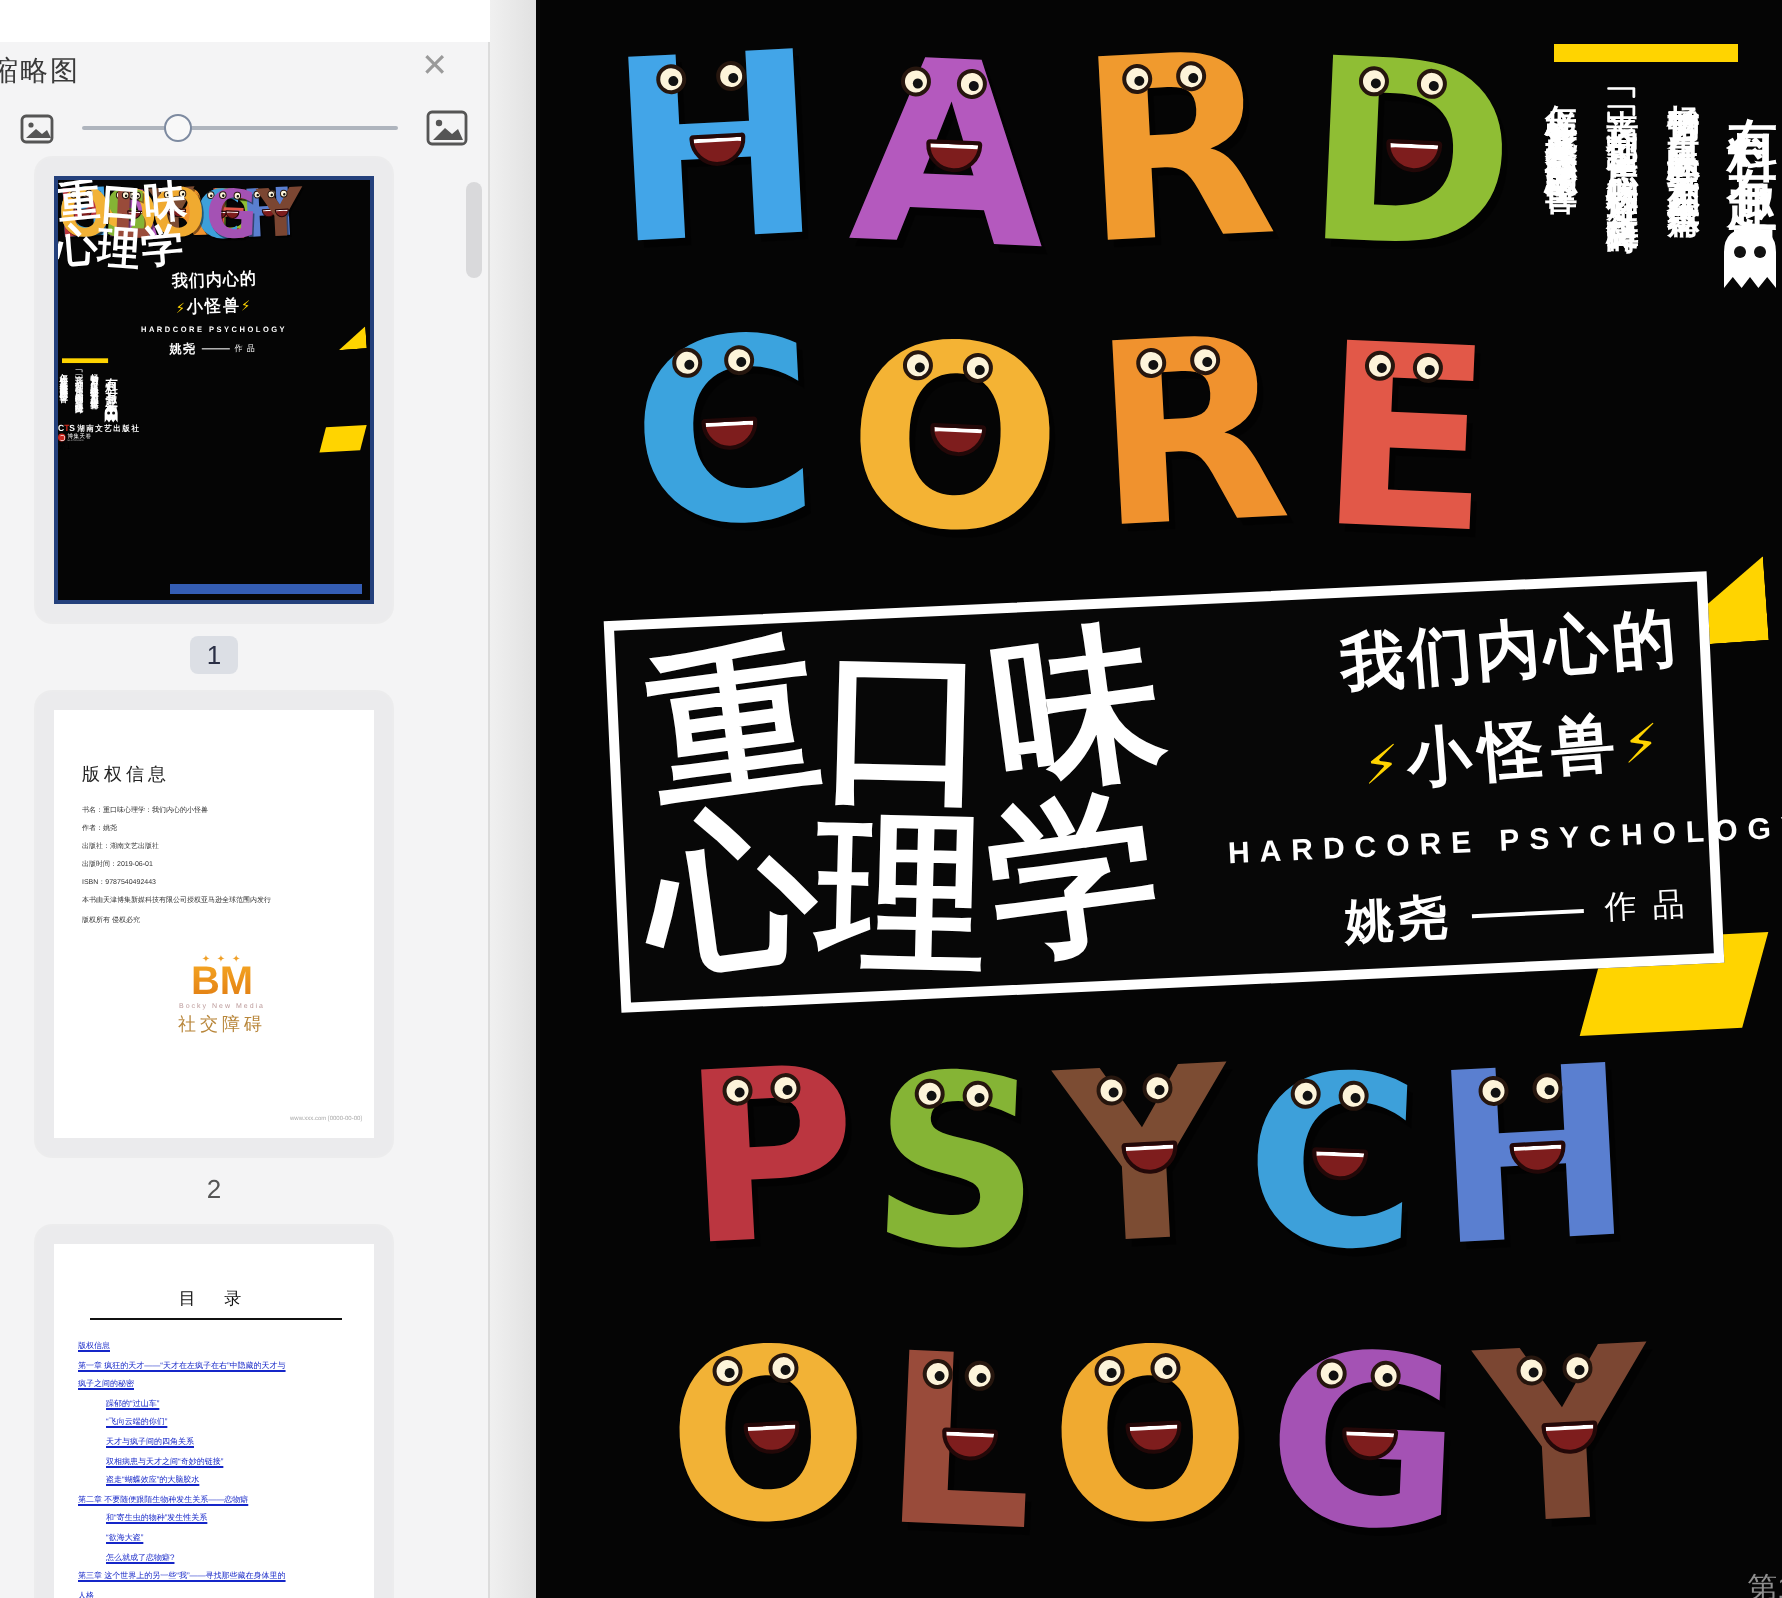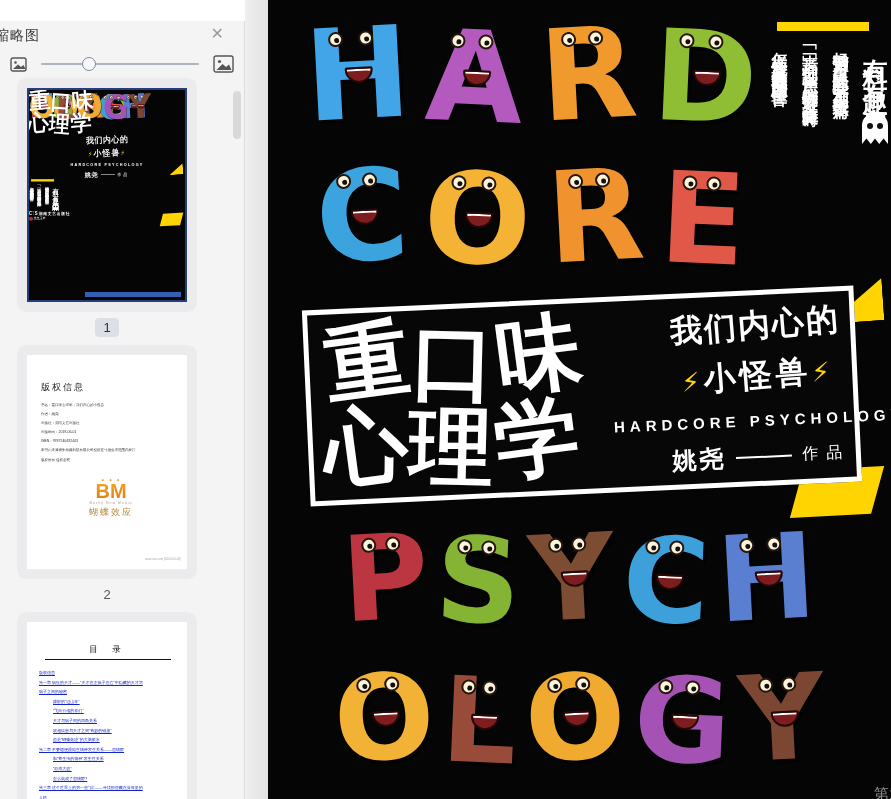--- a/index.html
+++ b/index.html
@@ -254,21 +254,21 @@
               <div class="cp-line">出版社：湖南文艺出版社</div>
               <div class="cp-line">出版时间：2019-06-01</div>
               <div class="cp-line">ISBN：9787540492443</div>
               <div class="cp-line">本书由天津博集新媒科技有限公司授权亚马逊全球范围内发行</div>
               <div class="cp-line">版权所有 侵权必究</div>
             </div>
           <div class="cp-logo">
             <div class="cp-logo-dots">✦ ✦ ✦</div>
             <div class="cp-logo-bm">BM</div>
             <div class="cp-logo-tiny">Bocky New Media</div>
-            <div class="cp-logo-cn">蝴蝶效应</div>
+            <div class="cp-logo-cn">社交障碍</div>
           </div>
           <div class="cp-footline">www.xxx.com [0000-00-00]</div>
         </div>
       </div>
     </div>
     <div class="page-num-row"><span class="page-num">2</span></div>
 
     <div class="thumb-card" style="margin-top:6px;">
       <div class="thumb-page">
         <div class="toc-inner">

